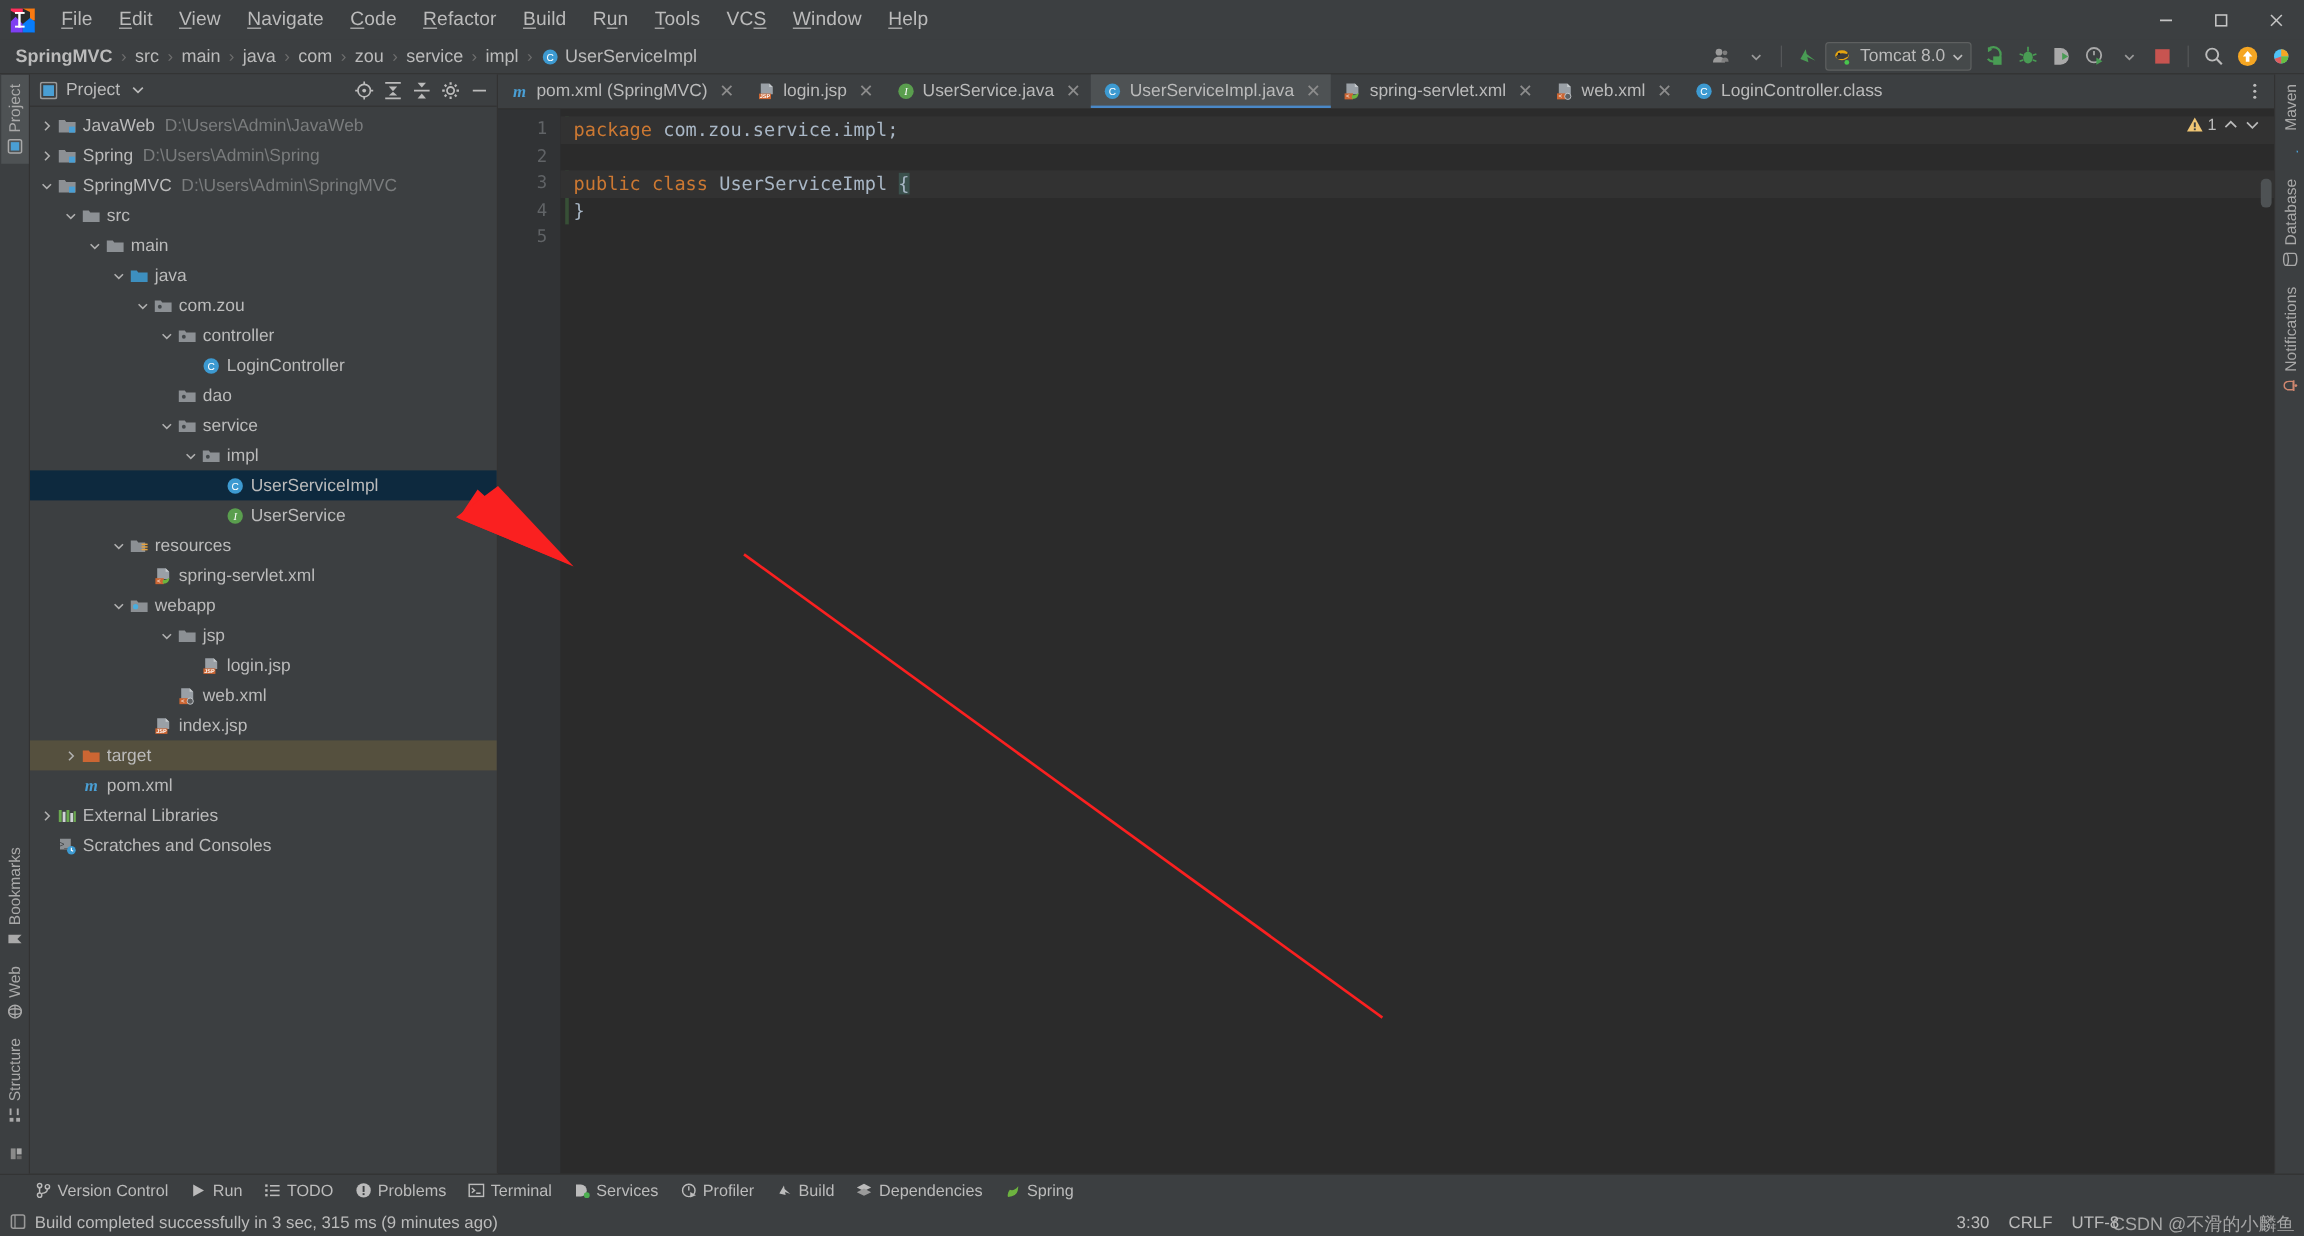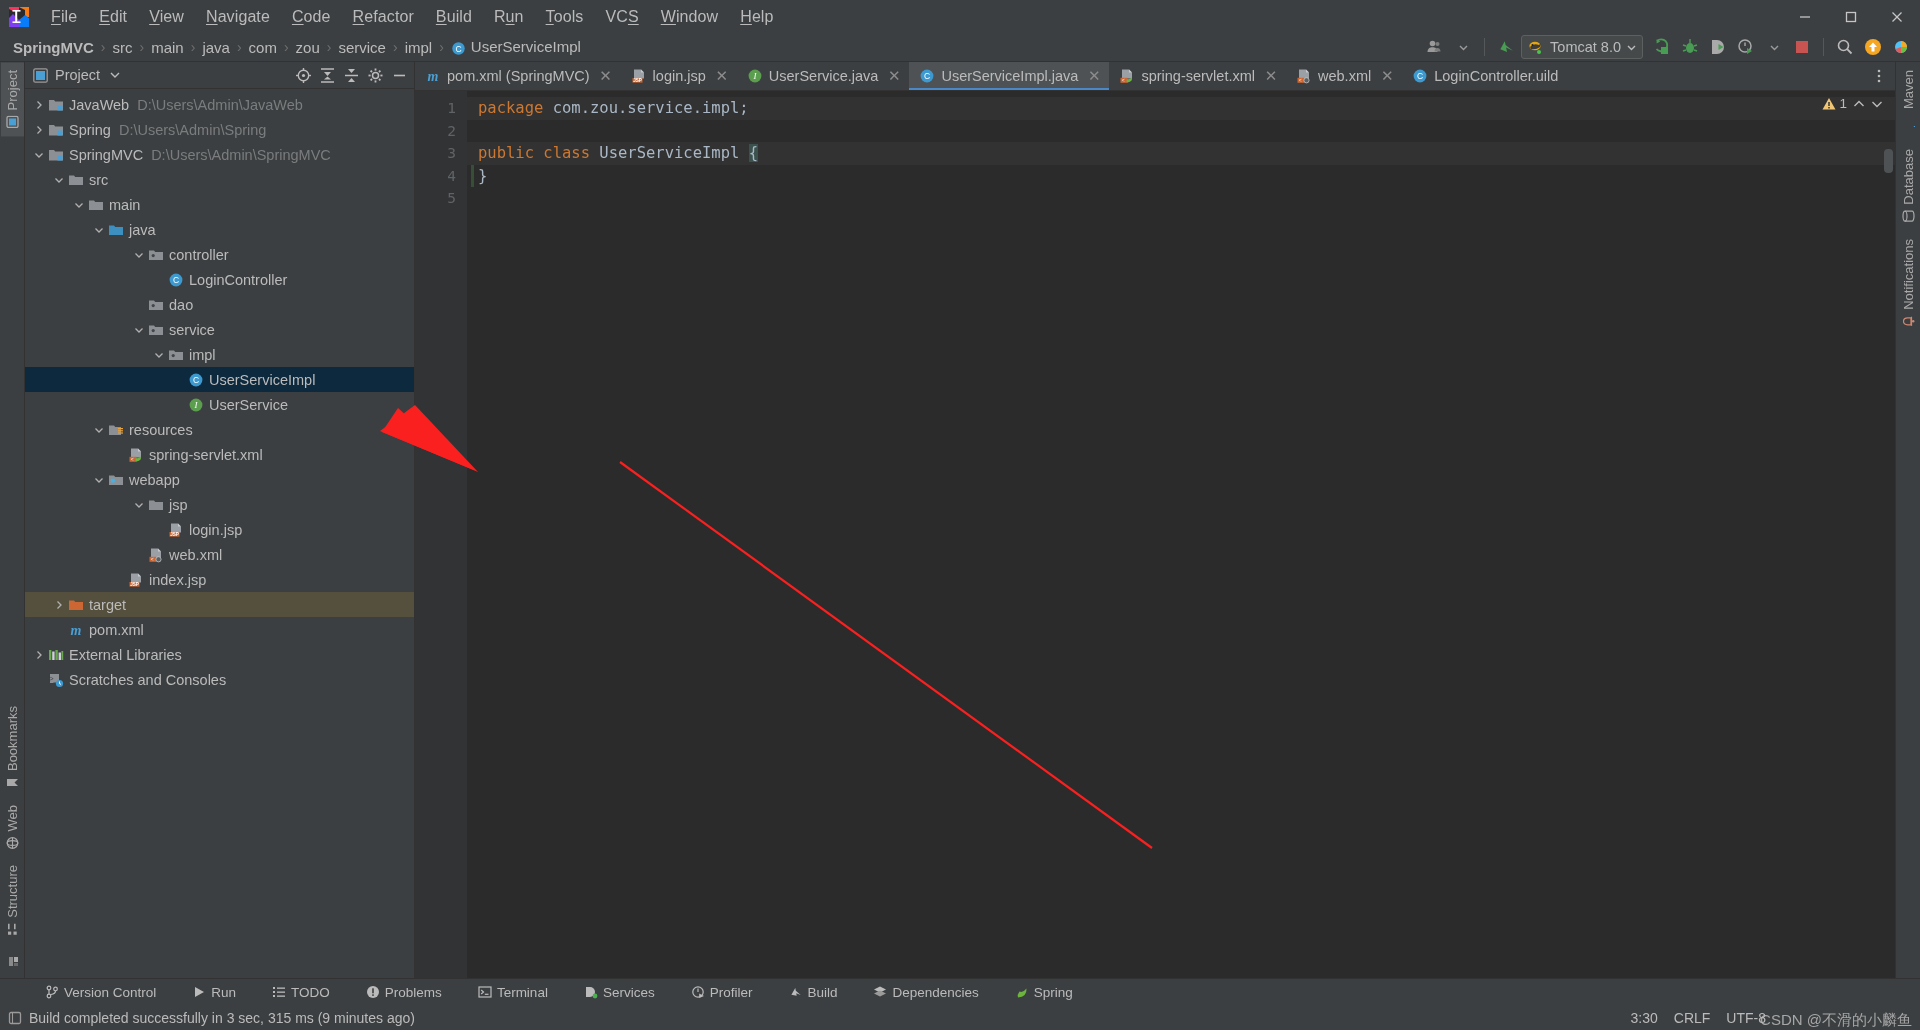--- a/index.html
+++ b/index.html
@@ -120,22 +120,22 @@
   .caret-hl { background: #3b514d; }
 
   .insp-widget { position: absolute; top: 5px; right: 12px; display: flex; align-items: center; gap: 6px; font-size: 13.5px; color: #bbbbbb; }
   .warn-chip { display: flex; align-items: center; gap: 3px; }
 
   .editor-scroll { position: absolute; right: 0; top: 0; bottom: 0; width: 14px; }
   .scroll-thumb { position: absolute; right: 2px; width: 9px; background: #4e5254; border-radius: 4px; }
 
   
   .toolwindow-bar {
-    height: 27px; background: #3c3f41; display: flex; align-items: center; gap: 18px;
-    border-top: 1px solid #323232; padding-left: 36px; flex: 0 0 27px;
+    height: 27px; background: #3c3f41; display: flex; align-items: center; gap: 0px;
+    border-top: 1px solid #323232; padding-left: 20px; flex: 0 0 27px;
   }
   .tw-btn { display: flex; align-items: center; gap: 5px; font-size: 13.5px; color: #bbbbbb; padding: 3px 9px; border-radius: 3px; white-space: nowrap; }
   .statusbar {
     height: 25px; background: #3c3f41; display: flex; align-items: center; padding: 0 8px;
     font-size: 14px; color: #bbbbbb; flex: 0 0 25px; position: relative;
   }
   .status-left { display: flex; align-items: center; gap: 7px; }
   .status-right { margin-left: auto; display: flex; align-items: center; gap: 16px; color: #bbbbbb; }
   .watermark { position: absolute; right: 8px; bottom: 0px; font-size: 15px; color: #b8b8b8; opacity: .85; }
 
@@ -502,20 +502,35 @@
               </svg>
             </div>
             <div class="node-icon">
               <svg width="16" height="16" viewBox="0 0 16 16">
                 <path d="M1 3.5 L6 3.5 L7.2 5 L15 5 L15 13 L1 13 Z" fill="#3d8fbf"></path>
               </svg>
             </div>
             <span class="node-label">java</span>
           </div>
           <div class="tree-row">
+            <div style="width: 86px; flex: 0 0 86px;"></div>
+            <div class="twisty">
+              <svg width="10" height="10" viewBox="0 0 10 10">
+                <path d="M1.5 3.5 L5 7 L8.5 3.5" stroke="#b0b0b0" stroke-width="1.3" fill="none"></path>
+              </svg>
+            </div>
+            <div class="node-icon">
+              <svg width="16" height="16" viewBox="0 0 16 16">
+                <path d="M1 3.5 L6 3.5 L7.2 5 L15 5 L15 13 L1 13 Z" fill="#8c9094"></path>
+                <circle cx="5.2" cy="8.6" r="1.6" fill="#42474a"></circle>
+              </svg>
+            </div>
+            <span class="node-label">com.zou</span>
+          </div>
+          <div class="tree-row">
             <div style="width: 106px; flex: 0 0 106px;"></div>
             <div class="twisty">
               <svg width="10" height="10" viewBox="0 0 10 10">
                 <path d="M1.5 3.5 L5 7 L8.5 3.5" stroke="#b0b0b0" stroke-width="1.3" fill="none"></path>
               </svg>
             </div>
             <div class="node-icon">
               <svg width="16" height="16" viewBox="0 0 16 16">
                 <path d="M1 3.5 L6 3.5 L7.2 5 L15 5 L15 13 L1 13 Z" fill="#8c9094"></path>
                 <circle cx="5.2" cy="8.6" r="1.6" fill="#42474a"></circle>
@@ -824,21 +839,21 @@
             <span>web.xml</span>
             <span class="tab-close">✕</span>
           </div>
           <div class="etab">
             <span style="display: flex;">
               <svg width="16" height="16" viewBox="0 0 16 16">
                 <circle cx="8" cy="8" r="6.4" fill="#3d9ad1"></circle>
                 <text x="8" y="11.2" text-anchor="middle" font-size="8.5" fill="#fff" font-family="Liberation Sans, sans-serif">C</text>
               </svg>
             </span>
-            <span>LoginController.uild</span>
+            <span>LoginController.class</span>
           </div>
           <div class="tabbar-right">
             <svg width="16" height="16" viewBox="0 0 16 16">
               <circle cx="8" cy="3" r="1.3" fill="#bbb"></circle>
               <circle cx="8" cy="8" r="1.3" fill="#bbb"></circle>
               <circle cx="8" cy="13" r="1.3" fill="#bbb"></circle>
             </svg>
           </div>
         </div>
       <div class="code-wrap">

